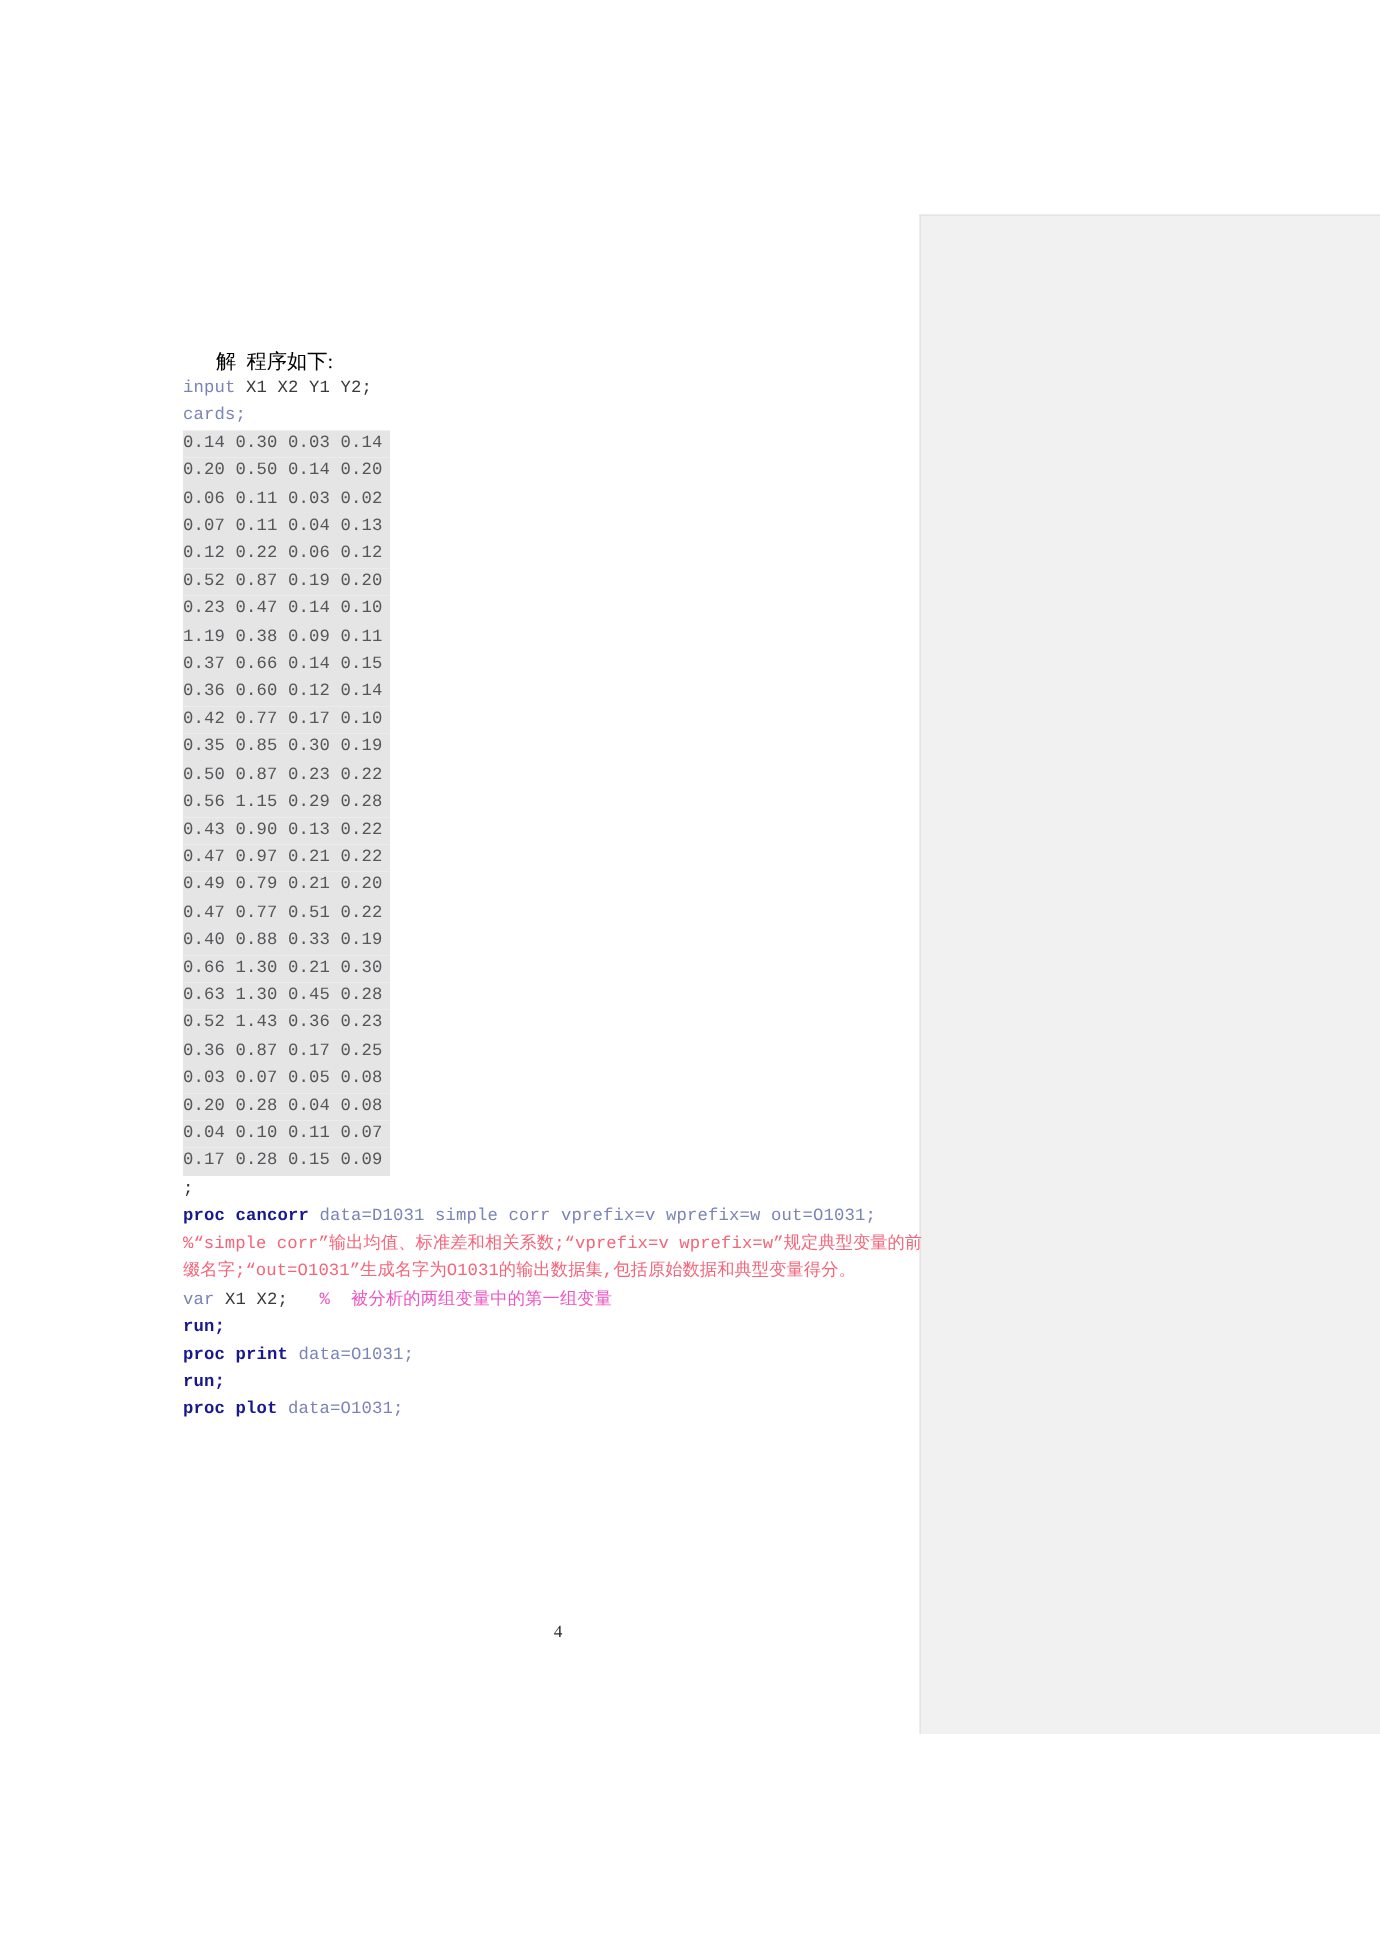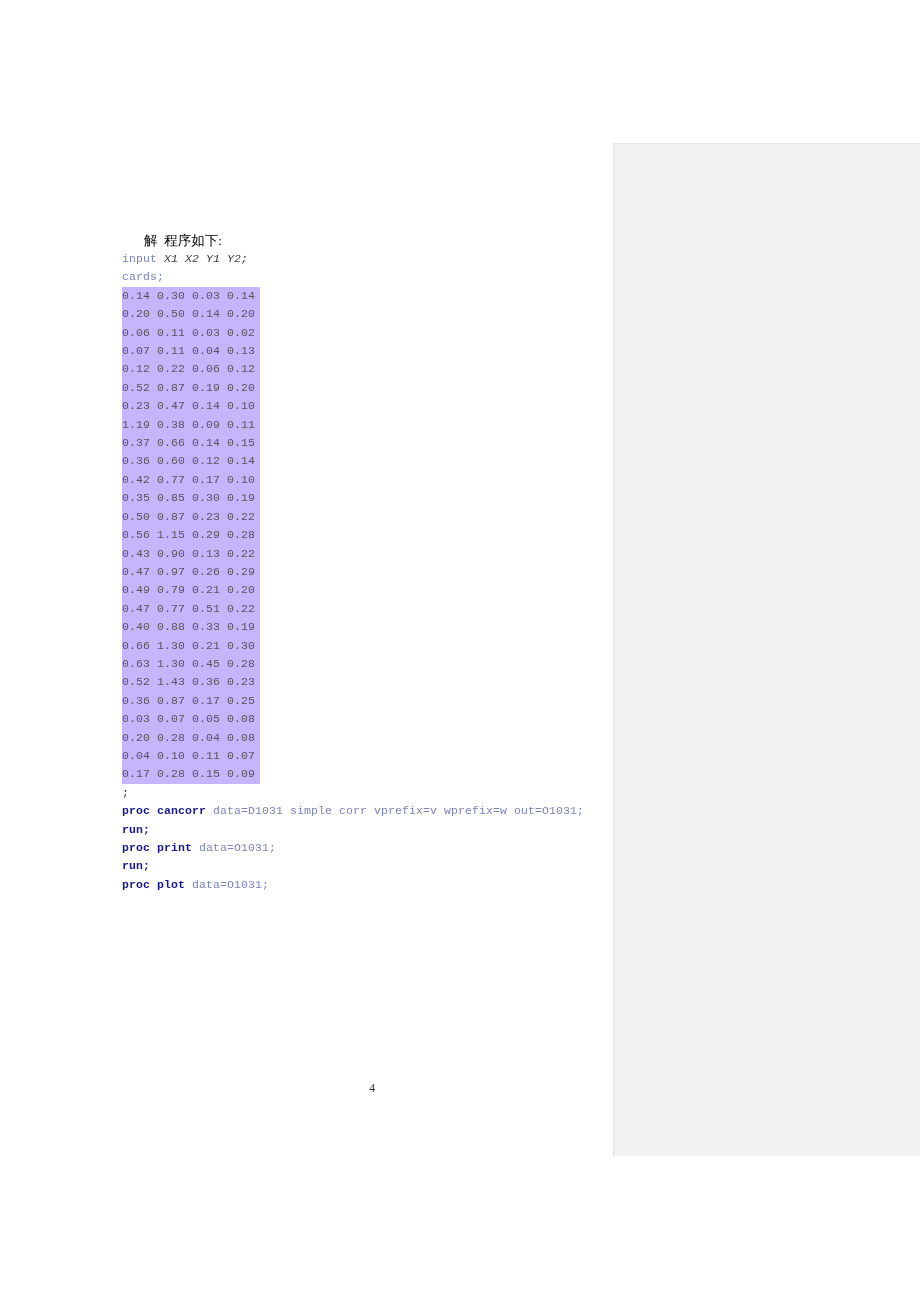--- a/index.html
+++ b/index.html
@@ -59,37 +59,37 @@
     line-height: 17px;
     color: #000000;
     white-space: pre;
     padding-left: 22px;
     margin-bottom: 1px;
   }
 
   
   .kw       { color: #17188e; font-weight: bold; }
   .ident    { color: #7b84b8; }
-  .plain    { color: #3a3a3a; font-style: italic; }
+  .plain    { color: #3a3a3a; }
   .cmt-red  { color: #f25c6e; }
   .cmt-pink { color: #ee55c4; }
   .cmt-wrap {
     color: #f4657a;
     font-family: "Liberation Mono", "DejaVu Sans Mono", monospace;
     font-size: 11.5px;
     line-height: 18.6px;
     white-space: normal;
     display: block;
     width: 500px;
     letter-spacing: 0.05px;
   }
 
   
   .data-row {
-    background: #c4b5fd;
+    background: #e5e5e5;
     display: block;
     width: 138px;
     color: #56565a;
   }
   .semi-line { color: #333333; }
 
   #page-number {
     position: absolute;
     top: 1082px;
     left: 0;
@@ -126,39 +126,41 @@
         <div class="line data-row">0.52 0.87 0.19 0.20</div>
         <div class="line data-row">0.23 0.47 0.14 0.10</div>
         <div class="line data-row">1.19 0.38 0.09 0.11</div>
         <div class="line data-row">0.37 0.66 0.14 0.15</div>
         <div class="line data-row">0.36 0.60 0.12 0.14</div>
         <div class="line data-row">0.42 0.77 0.17 0.10</div>
         <div class="line data-row">0.35 0.85 0.30 0.19</div>
         <div class="line data-row">0.50 0.87 0.23 0.22</div>
         <div class="line data-row">0.56 1.15 0.29 0.28</div>
         <div class="line data-row">0.43 0.90 0.13 0.22</div>
-        <div class="line data-row">0.47 0.97 0.26 0.29</div>
+        <div class="line data-row">0.47 0.97 0.21 0.22</div>
         <div class="line data-row">0.49 0.79 0.21 0.20</div>
         <div class="line data-row">0.47 0.77 0.51 0.22</div>
         <div class="line data-row">0.40 0.88 0.33 0.19</div>
         <div class="line data-row">0.66 1.30 0.21 0.30</div>
         <div class="line data-row">0.63 1.30 0.45 0.28</div>
         <div class="line data-row">0.52 1.43 0.36 0.23</div>
         <div class="line data-row">0.36 0.87 0.17 0.25</div>
         <div class="line data-row">0.03 0.07 0.05 0.08</div>
         <div class="line data-row">0.20 0.28 0.04 0.08</div>
         <div class="line data-row">0.04 0.10 0.11 0.07</div>
         <div class="line data-row">0.17 0.28 0.15 0.09</div>
       </div>
 
     <div class="line semi-line">;</div>
 
     <div class="line"><span class="kw">proc cancorr</span><span class="ident"> data=D1031 simple corr vprefix=v wprefix=w out=O1031;</span></div>
 
+    <div class="cmt-wrap">%“simple corr”输出均值、标准差和相关系数;“vprefix=v wprefix=w”规定典型变量的前缀名字;“out=O1031”生成名字为O1031的输出数据集,包括原始数据和典型变量得分。</div>
 
+    <div class="line"><span class="ident">var</span><span class="plain"> X1 X2;</span><span>   </span><span class="cmt-pink cjk">%  被分析的两组变量中的第一组变量</span></div>
 
 
     <div class="line"><span class="kw">run;</span></div>
 
     <div class="line"><span class="kw">proc print</span><span class="ident"> data=O1031;</span></div>
 
 
     <div class="line"><span class="kw">run;</span></div>
 
     <div class="line"><span class="kw">proc plot</span><span class="ident"> data=O1031;</span></div>

